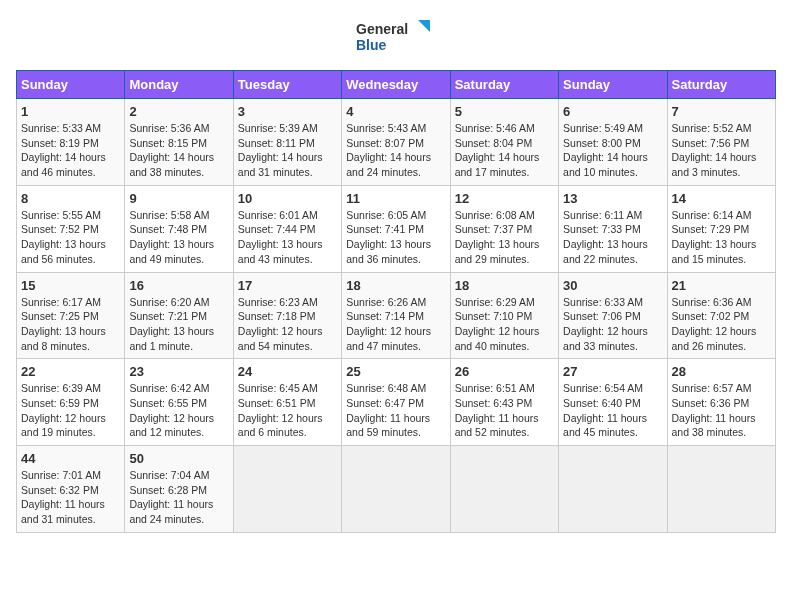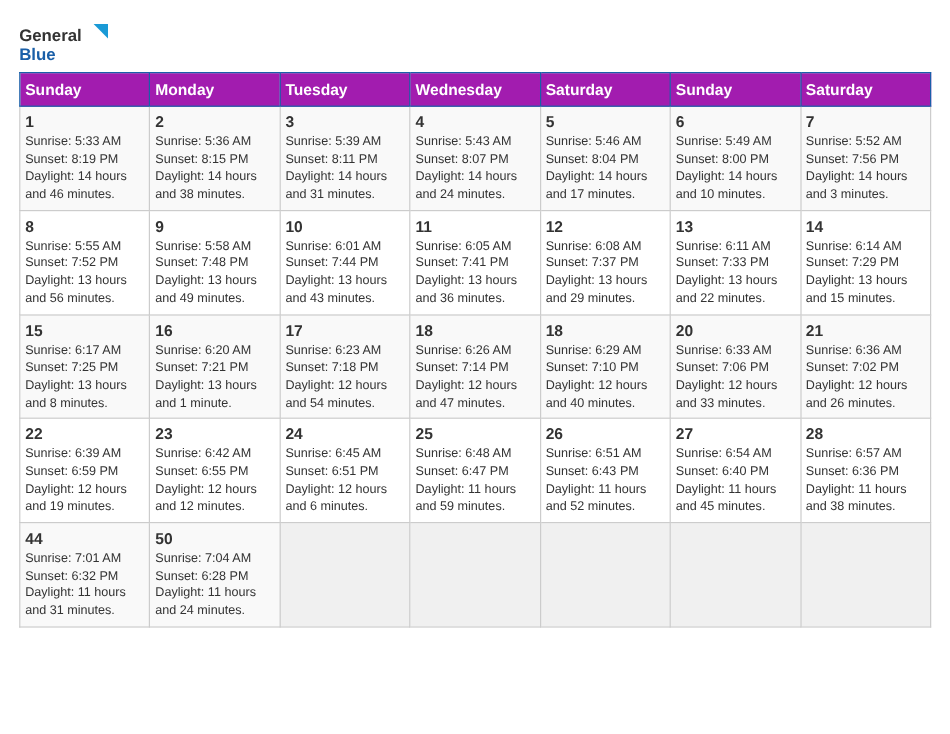--- a/index.html
+++ b/index.html
@@ -6,21 +6,22 @@
     body {
       font-family: Arial, sans-serif;
       background: #fff;
       width: 792px;
       min-height: 612px;
       padding: 16px;
     }
     .header {
       display: flex;
       align-items: flex-start;
-      justify-content: flex-start;
+      justify-content: center;
+      margin-bottom: 10px;
     }
     .logo {
       display: flex;
       align-items: center;
       gap: 4px;
     }
     .title-block {
       text-align: right;
     }
     .month-title {
@@ -30,21 +31,21 @@
     }
     .location {
       font-size: 16px;
       color: #555;
     }
     table {
       width: 100%;
       border-collapse: collapse;
     }
     thead th {
-      background: #a21caf;
+      background: #8b5cf6;
       color: #fff;
       font-size: 13px;
       font-weight: bold;
       padding: 6px 4px;
       text-align: left;
       border: 1px solid #1a5fa8;
     }
     tbody td {
       vertical-align: top;
       padding: 5px 4px;
@@ -121,21 +122,21 @@
         <td><span class="day-num">12</span><span class="cell-text">Sunrise: 6:08 AM<br>Sunset: 7:37 PM<br>Daylight: 13 hours and 29 minutes.</span></td>
         <td><span class="day-num">13</span><span class="cell-text">Sunrise: 6:11 AM<br>Sunset: 7:33 PM<br>Daylight: 13 hours and 22 minutes.</span></td>
         <td><span class="day-num">14</span><span class="cell-text">Sunrise: 6:14 AM<br>Sunset: 7:29 PM<br>Daylight: 13 hours and 15 minutes.</span></td>
       </tr>
       <tr>
         <td><span class="day-num">15</span><span class="cell-text">Sunrise: 6:17 AM<br>Sunset: 7:25 PM<br>Daylight: 13 hours and 8 minutes.</span></td>
         <td><span class="day-num">16</span><span class="cell-text">Sunrise: 6:20 AM<br>Sunset: 7:21 PM<br>Daylight: 13 hours and 1 minute.</span></td>
         <td><span class="day-num">17</span><span class="cell-text">Sunrise: 6:23 AM<br>Sunset: 7:18 PM<br>Daylight: 12 hours and 54 minutes.</span></td>
         <td><span class="day-num">18</span><span class="cell-text">Sunrise: 6:26 AM<br>Sunset: 7:14 PM<br>Daylight: 12 hours and 47 minutes.</span></td>
         <td><span class="day-num">18</span><span class="cell-text">Sunrise: 6:29 AM<br>Sunset: 7:10 PM<br>Daylight: 12 hours and 40 minutes.</span></td>
-        <td><span class="day-num">20</span><span class="cell-text">Sunrise: 6:33 AM<br>Sunset: 7:06 PM<br>Daylight: 12 hours and 33 minutes.</span></td>
+        <td><span class="day-num">30</span><span class="cell-text">Sunrise: 6:33 AM<br>Sunset: 7:06 PM<br>Daylight: 12 hours and 33 minutes.</span></td>
         <td><span class="day-num">21</span><span class="cell-text">Sunrise: 6:36 AM<br>Sunset: 7:02 PM<br>Daylight: 12 hours and 26 minutes.</span></td>
       </tr>
       <tr>
         <td><span class="day-num">22</span><span class="cell-text">Sunrise: 6:39 AM<br>Sunset: 6:59 PM<br>Daylight: 12 hours and 19 minutes.</span></td>
         <td><span class="day-num">23</span><span class="cell-text">Sunrise: 6:42 AM<br>Sunset: 6:55 PM<br>Daylight: 12 hours and 12 minutes.</span></td>
         <td><span class="day-num">24</span><span class="cell-text">Sunrise: 6:45 AM<br>Sunset: 6:51 PM<br>Daylight: 12 hours and 6 minutes.</span></td>
         <td><span class="day-num">25</span><span class="cell-text">Sunrise: 6:48 AM<br>Sunset: 6:47 PM<br>Daylight: 11 hours and 59 minutes.</span></td>
         <td><span class="day-num">26</span><span class="cell-text">Sunrise: 6:51 AM<br>Sunset: 6:43 PM<br>Daylight: 11 hours and 52 minutes.</span></td>
         <td><span class="day-num">27</span><span class="cell-text">Sunrise: 6:54 AM<br>Sunset: 6:40 PM<br>Daylight: 11 hours and 45 minutes.</span></td>
         <td><span class="day-num">28</span><span class="cell-text">Sunrise: 6:57 AM<br>Sunset: 6:36 PM<br>Daylight: 11 hours and 38 minutes.</span></td>

